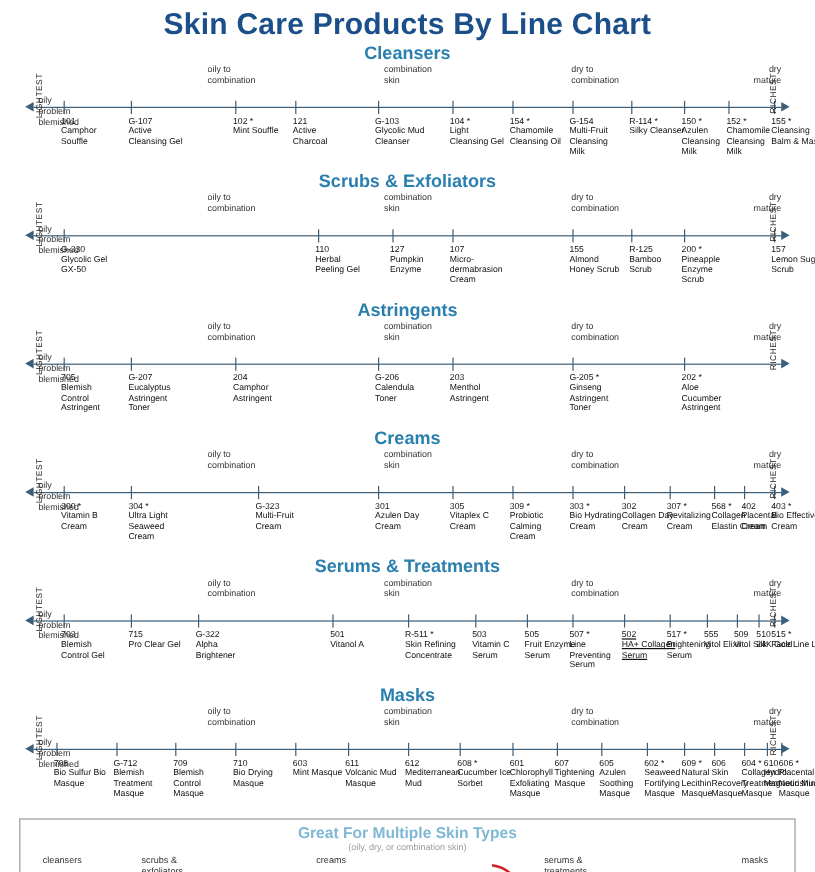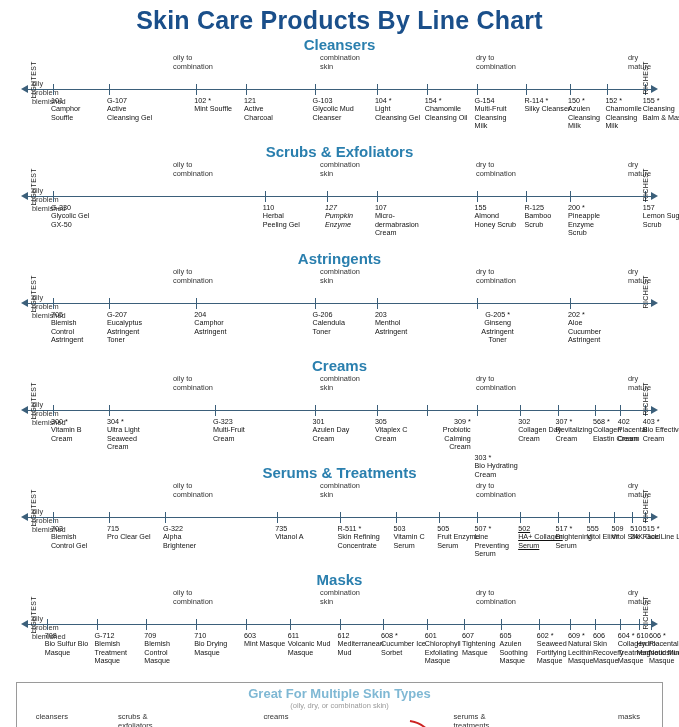--- a/index.html
+++ b/index.html
@@ -40,21 +40,21 @@
     position:absolute;
     top:0;
     font-size:7.4px;
     line-height:9.2px;
     color:#333;
   }
   .zone.z1 { left:4px;margin-top:26px; }
   .zone.z2 { left:145px; }
   .zone.z3 { left:292px; }
   .zone.z4 { left:448px; }
-  .zone.z5 { left:600px; }
+  .zone.z5 { left:600px;text-align:right; }
 
   .axis-area { position:relative; height:14px; margin:0 26px; }
   .axis-line {
     position:absolute; left:0; right:0; top:6px;
     height:1px; background:#3b5f7a;
   }
   .axis-arrow-l, .axis-arrow-r {
     position:absolute; top:1.5px; width:0; height:0;
     border-top:4px solid transparent; border-bottom:4px solid transparent;
   }
@@ -261,21 +261,21 @@
         </div>
         <div class="items">
           <div class="item" style="left: calc(4% - 2px);">
             <div class="code">G-330</div>
             <div>Glycolic Gel GX-50</div>
           </div>
           <div class="item" style="left: calc(38% - 2px);">
             <div class="code">110</div>
             <div>Herbal Peeling Gel</div>
           </div>
-          <div class="item" style="left: calc(48% - 2px); font-style: italic;">
+          <div class="item" style="left: calc(48% - 2px);">
             <div class="code">127</div>
             <div>Pumpkin Enzyme</div>
           </div>
           <div class="item" style="left: calc(56% - 2px);">
             <div class="code">107</div>
             <div>Micro-dermabrasion Cream</div>
           </div>
           <div class="item" style="left: calc(72% - 2px);">
             <div class="code">155</div>
             <div>Almond Honey Scrub</div>
@@ -347,21 +347,21 @@
             <div>Camphor Astringent</div>
           </div>
           <div class="item" style="left: calc(46% - 2px);">
             <div class="code">G-206</div>
             <div>Calendula Toner</div>
           </div>
           <div class="item" style="left: calc(56% - 2px);">
             <div class="code">203</div>
             <div>Menthol Astringent</div>
           </div>
-          <div class="item" style="left: calc(72% - 2px); text-align: center;">
+          <div class="item" style="left: calc(72% - 2px);">
             <div class="code">G-205 *</div>
             <div>Ginseng Astringent Toner</div>
           </div>
           <div class="item" style="left: calc(87% - 2px);">
             <div class="code">202 *</div>
             <div>Aloe Cucumber Astringent</div>
           </div>
         </div>
       </div>
       <div class="section">
@@ -422,25 +422,25 @@
             <div>Multi-Fruit Cream</div>
           </div>
           <div class="item" style="left: calc(46% - 2px);">
             <div class="code">301</div>
             <div>Azulen Day Cream</div>
           </div>
           <div class="item" style="left: calc(56% - 2px);">
             <div class="code">305</div>
             <div>Vitaplex C Cream</div>
           </div>
-          <div class="item" style="left: calc(64% - 2px); text-align: right;">
+          <div class="item" style="left: calc(64% - 2px);">
             <div class="code">309 *</div>
             <div>Probiotic Calming Cream</div>
           </div>
-          <div class="item" style="left: calc(72% - 2px); margin-top: 36px;">
+          <div class="item" style="left: calc(72% - 2px);">
             <div class="code">303 *</div>
             <div>Bio Hydrating Cream</div>
           </div>
           <div class="item" style="left: calc(79% - 2px);">
             <div class="code">302</div>
             <div>Collagen Day Cream</div>
           </div>
           <div class="item" style="left: calc(85% - 2px);">
             <div class="code">307 *</div>
             <div>Revitalizing Cream</div>
@@ -512,21 +512,21 @@
           </div>
           <div class="item" style="left: calc(13% - 2px);">
             <div class="code">715</div>
             <div>Pro Clear Gel</div>
           </div>
           <div class="item" style="left: calc(22% - 2px);">
             <div class="code">G-322</div>
             <div>Alpha Brightener</div>
           </div>
           <div class="item" style="left: calc(40% - 2px);">
-            <div class="code">735</div>
+            <div class="code">501</div>
             <div>Vitanol A</div>
           </div>
           <div class="item" style="left: calc(50% - 2px);">
             <div class="code">R-511 *</div>
             <div>Skin Refining Concentrate</div>
           </div>
           <div class="item" style="left: calc(59% - 2px);">
             <div class="code">503</div>
             <div>Vitamin C Serum</div>
           </div>

